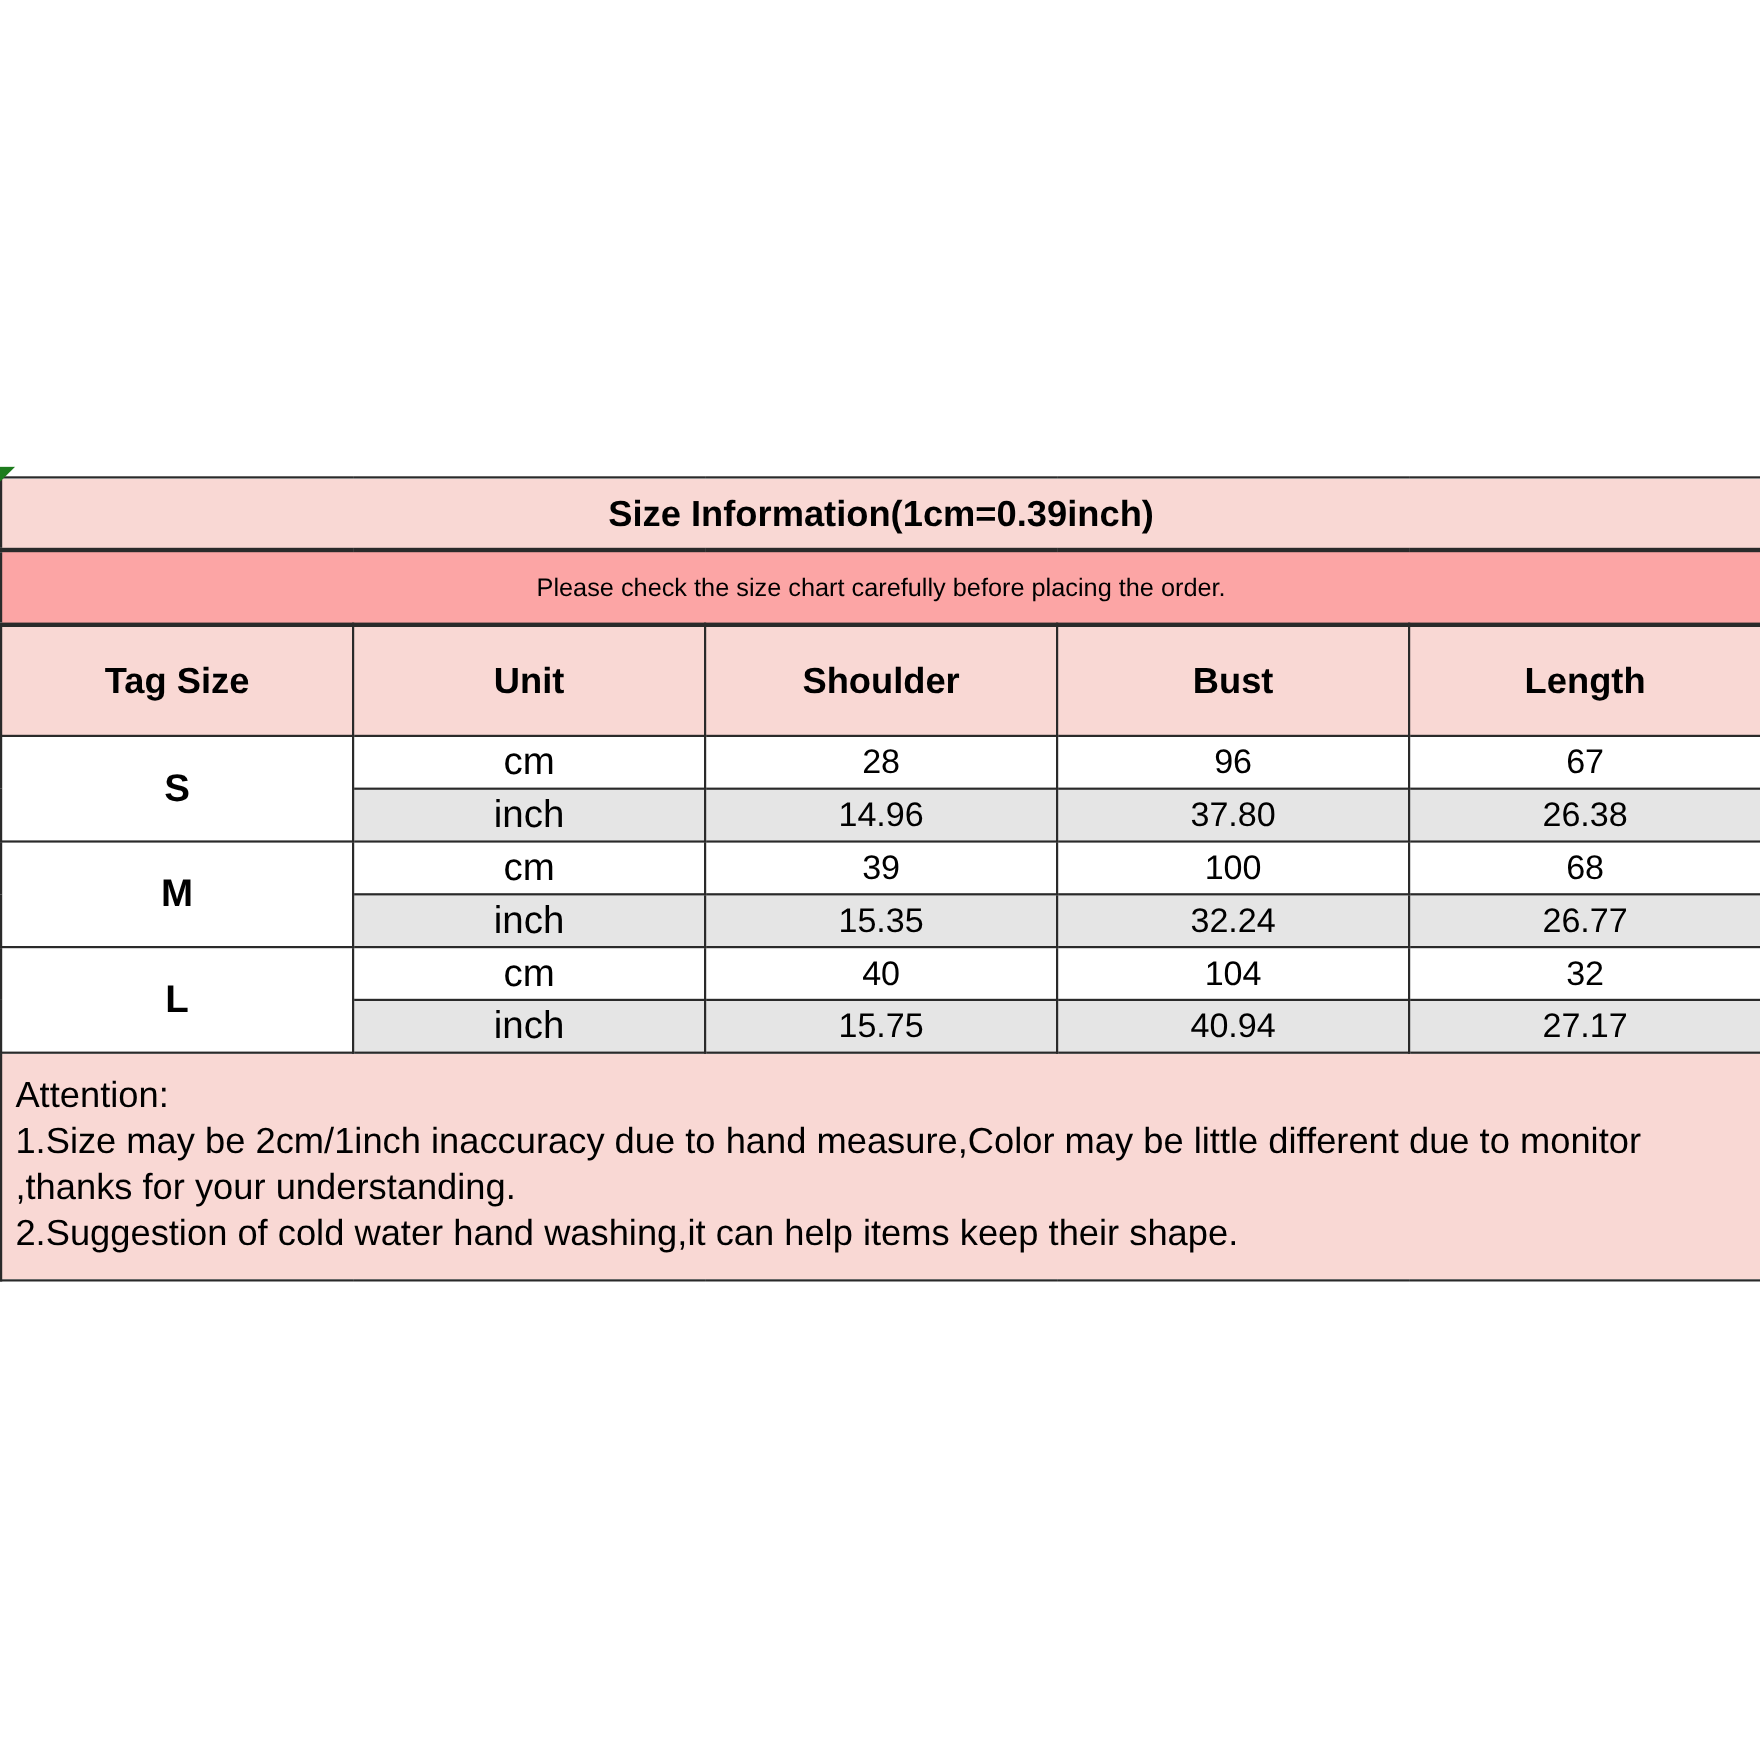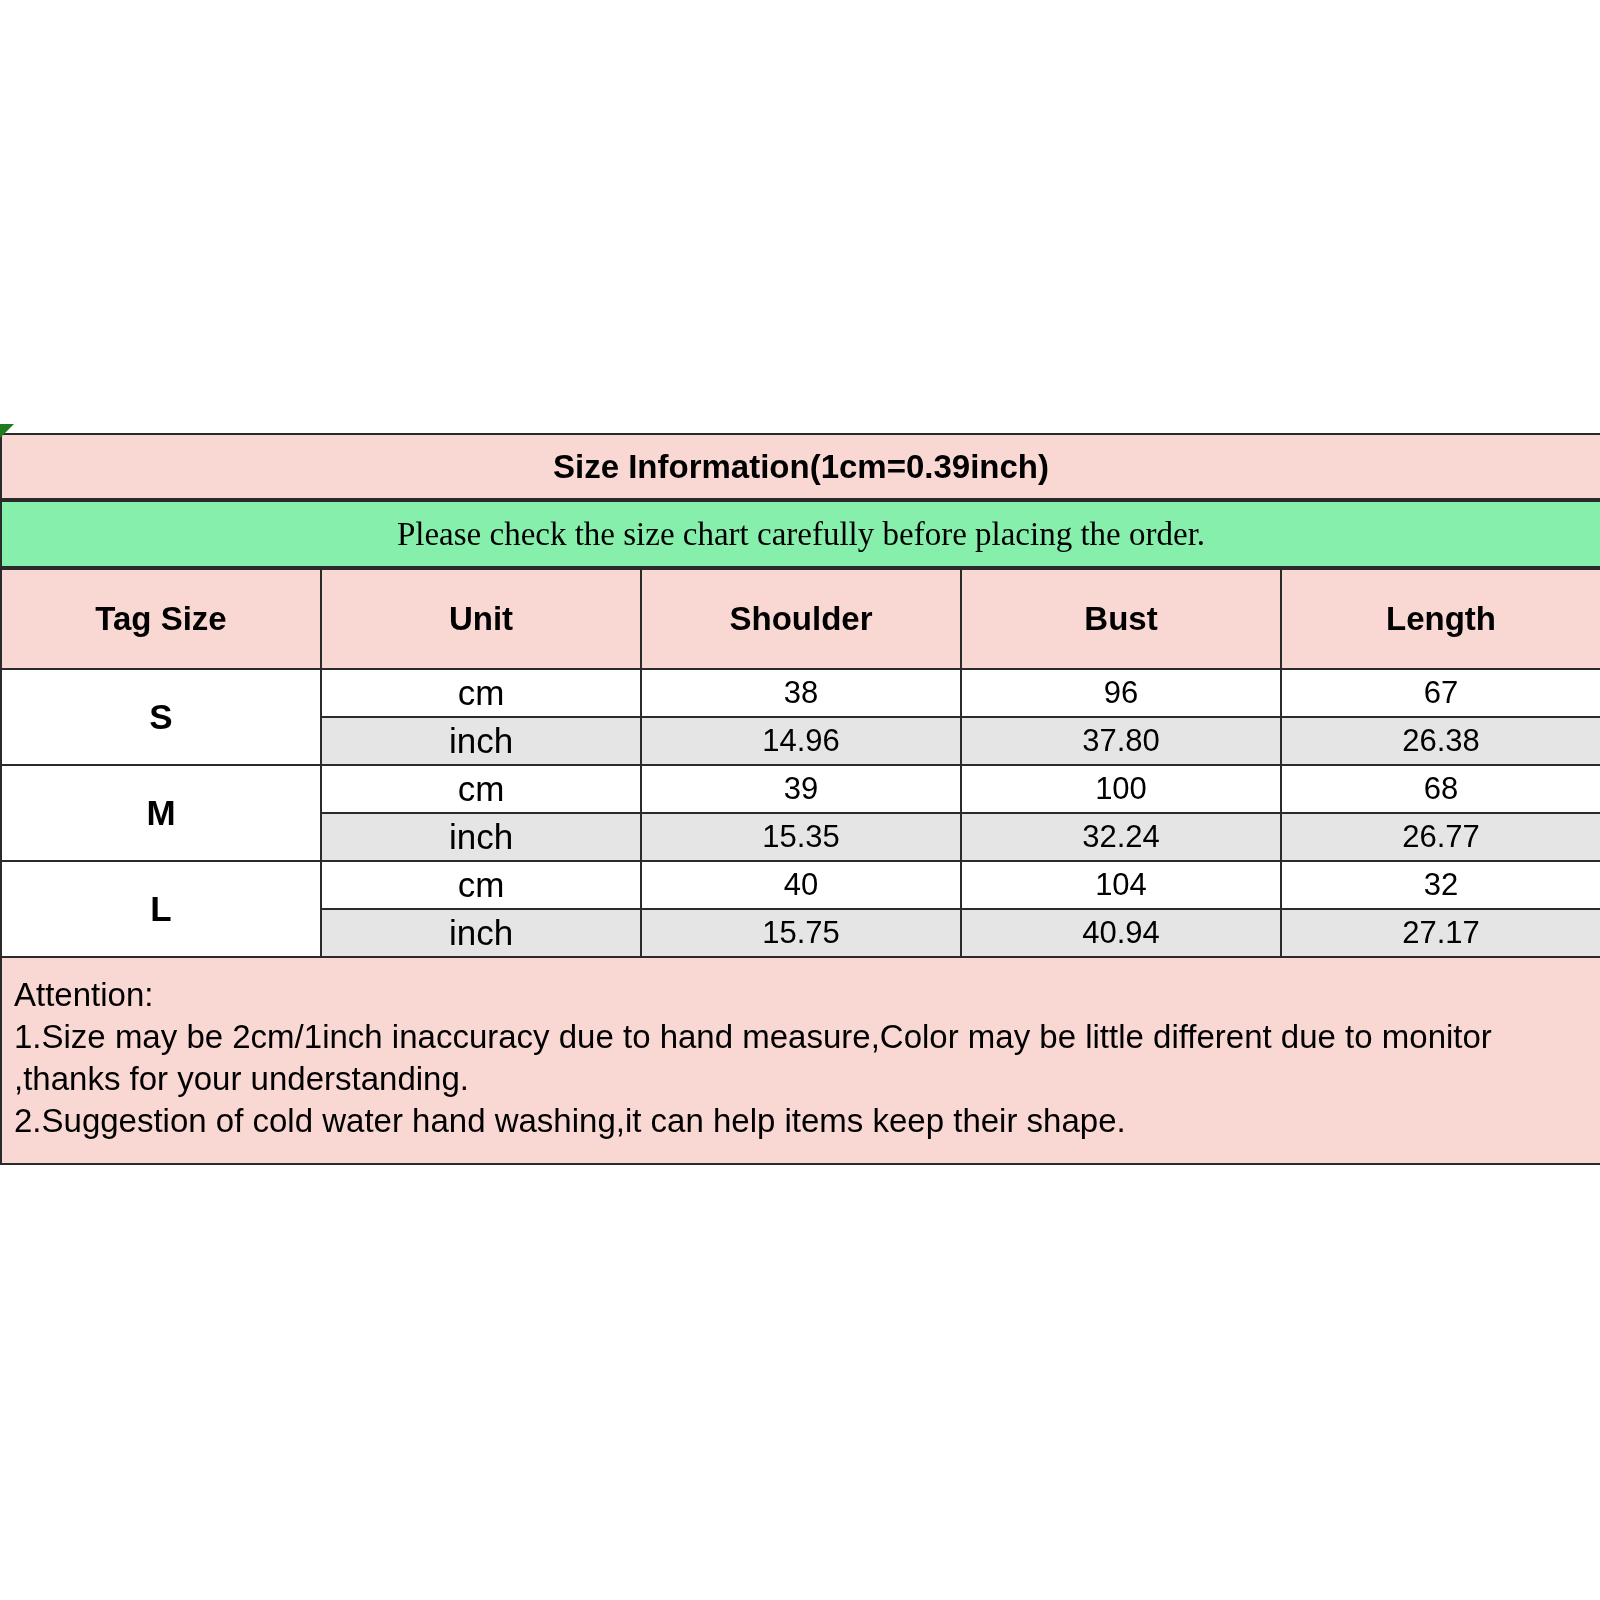--- a/index.html
+++ b/index.html
@@ -40,24 +40,23 @@
   }
   .title-row   { height: 66px; }
   .title-cell  {
     background: #f9d8d4;
     font-weight: bold;
     font-size: 33px;
     border-bottom-width: 4px !important;
   }
   .subtitle-row  { height: 68px; }
   .subtitle-cell {
-    background: #86efac;
-    font-size: 33px;
+    background: #fca5a5;
+    font-size: 23px;
     border-bottom-width: 4px !important;
-    font-family: Liberation Serif, serif;
   }
   .header-row { height: 101px; padding-left: 44px; }
   .header-row td {
     background: #f9d8d4;
     font-weight: bold;
     font-size: 33px;
   }
   .data-row { height: 48px; font-size: 31px; }
   .row-cm td   { background: #ffffff; }
   .row-inch td { background: #e5e5e5; }
@@ -103,21 +102,21 @@
         <td>Tag Size</td>
         <td>Unit</td>
         <td>Shoulder</td>
         <td>Bust</td>
         <td>Length</td>
       </tr>
 
       <tr class="data-row row-cm">
         <td rowspan="2" class="tag-cell">S</td>
         <td class="unit-cell">cm</td>
-        <td>38</td>
+        <td>28</td>
         <td>96</td>
         <td>67</td>
       </tr>
       <tr class="data-row row-inch">
         <td class="unit-cell">inch</td>
         <td>14.96</td>
         <td>37.80</td>
         <td>26.38</td>
       </tr>
 

